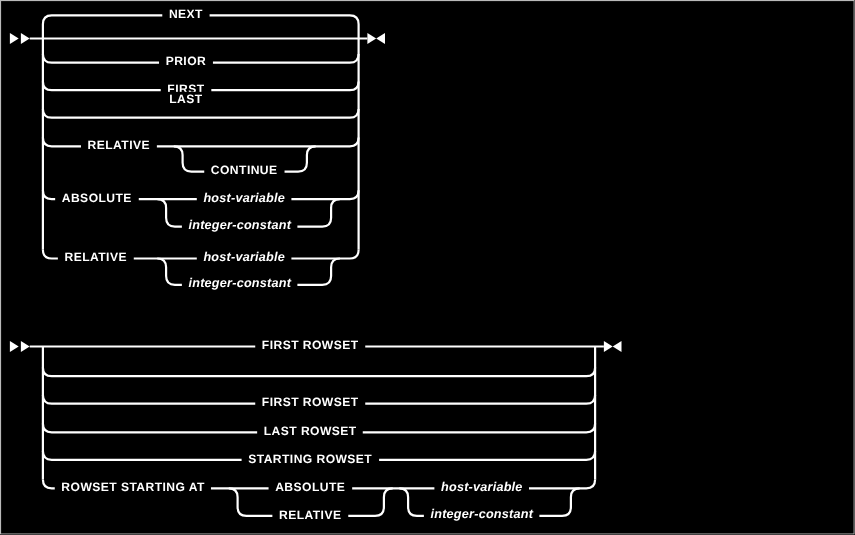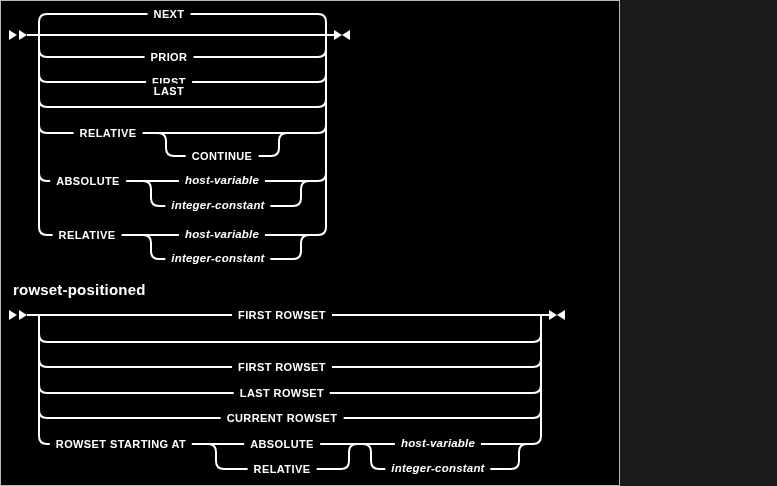--- a/index.html
+++ b/index.html
@@ -1,18 +1,18 @@
 <!DOCTYPE html>
 <html><head>
 <meta charset="utf-8">
 <style>
   html, body { margin: 0; padding: 0; background: #1a1a1a; }
   .canvas {
     position: relative;
-    width: 620px;
+    width: 777px;
     height: 486px;
     background: #000000;
     border: 1px solid #b9b9b9;
     box-sizing: border-box;
     overflow: hidden;
     font-family: "Liberation Sans", sans-serif;
   }
   .canvas svg { position: absolute; left: 0; top: 0; }
   .lbl {
     position: absolute;
@@ -101,25 +101,24 @@
   <span class="lbl" style="left:168px; top:90px">LAST</span>
   <span class="lbl" style="left:107px; top:132px">RELATIVE</span>
   <span class="lbl" style="left:221px; top:155px">CONTINUE</span>
   <span class="lbl" style="left:87px;  top:180px">ABSOLUTE</span>
   <span class="lbl var" style="left:221px; top:180px">host-variable</span>
   <span class="lbl var" style="left:217px; top:205px">integer-constant</span>
   <span class="lbl" style="left:86px;  top:234px">RELATIVE</span>
   <span class="lbl var" style="left:221px; top:234px">host-variable</span>
   <span class="lbl var" style="left:217px; top:258px">integer-constant</span>
 
-  <div class="section">rowset-positioned</div>
 
   <span class="lbl" style="left:281px; top:314px">FIRST ROWSET</span>
   <span class="lbl" style="left:281px; top:366px">FIRST ROWSET</span>
   <span class="lbl" style="left:281px; top:392px">LAST ROWSET</span>
-  <span class="lbl" style="left:281px; top:417px">CURRENT ROWSET</span>
+  <span class="lbl" style="left:281px; top:417px">STARTING ROWSET</span>
   <span class="lbl" style="left:120px; top:443px">ROWSET STARTING AT</span>
   <span class="lbl" style="left:281px; top:443px">ABSOLUTE</span>
   <span class="lbl" style="left:281px; top:468px">RELATIVE</span>
   <span class="lbl var" style="left:437px; top:443px">host-variable</span>
   <span class="lbl var" style="left:437px; top:468px">integer-constant</span>
 
 </div>
 
 </body></html>

